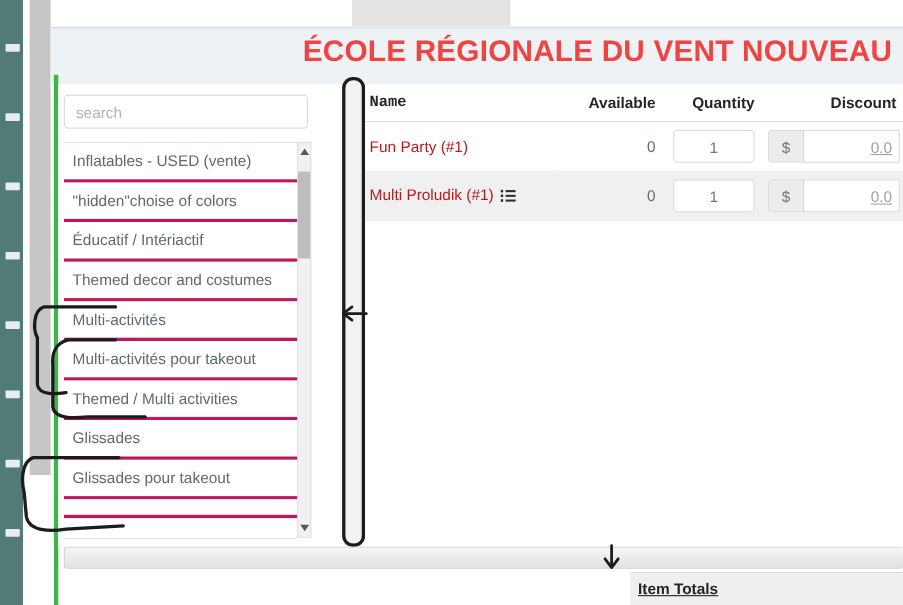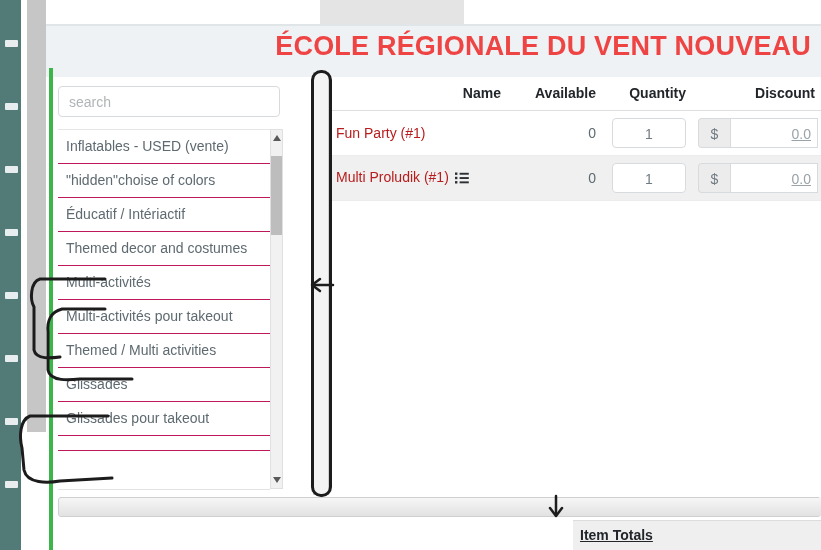--- a/index.html
+++ b/index.html
@@ -61,21 +61,21 @@
     font-family:"Liberation Sans", sans-serif;font-size:14px;color:#4d7c0f;
   }
   .search-box input::placeholder{color:#b0b4b7;}
   .cat-list{
     position:absolute;left:58px;top:129px;width:212px;height:360px;
     overflow:hidden;border-bottom:1px solid #e3e3e3;
   }
   .cat-item{
     padding:7px 6px 7px 8px;
     font-size:14px;color:#5e6a70;line-height:19px;
-    border-bottom:1px solid #be185d;
+    border-bottom:3px solid #be185d;
     box-sizing:border-box;
     background:#fff;
   }
   .cat-item:first-child{border-top:1px solid #e6e6e6;}
   
   .list-scroll{
     position:absolute;left:270px;top:129px;width:13px;height:360px;
     background:#f1f1f1;border:1px solid #e0e0e0;box-sizing:border-box;
   }
   .list-scroll .arrow{
@@ -101,21 +101,21 @@
   
   .table-wrap{
     position:absolute;left:332px;top:77px;width:489px;height:415px;background:#fff;
   }
   .tbl{width:100%;border-collapse:collapse;table-layout:fixed;}
   .tbl th{
     font-size:14px;font-weight:bold;color:#22262a;
     padding:8px 6px 9px;border-bottom:1px solid #dedede;
     text-align:right;white-space:nowrap;
   }
-  .tbl th.name-col{text-align:right;padding-left:4px;}
+  .tbl th.name-col{text-align:left;padding-left:4px;font-family:Liberation Mono, monospace;}
   .tbl td{
     font-size:14px;color:#5e6a70;padding:7px 6px;
     border-bottom:1px solid #ececec;text-align:right;vertical-align:middle;
     white-space:nowrap;
   }
   .tbl td.name-col{text-align:left;padding-left:4px;color:#b91c1c;margin-left:48px;}
   .tbl tr.alt td{background:#f0f0f0;}
   .qty-input{
     display:inline-block;width:74px;height:30px;line-height:30px;
     border:1px solid #d8dbdd;border-radius:4px;background:#fff;

